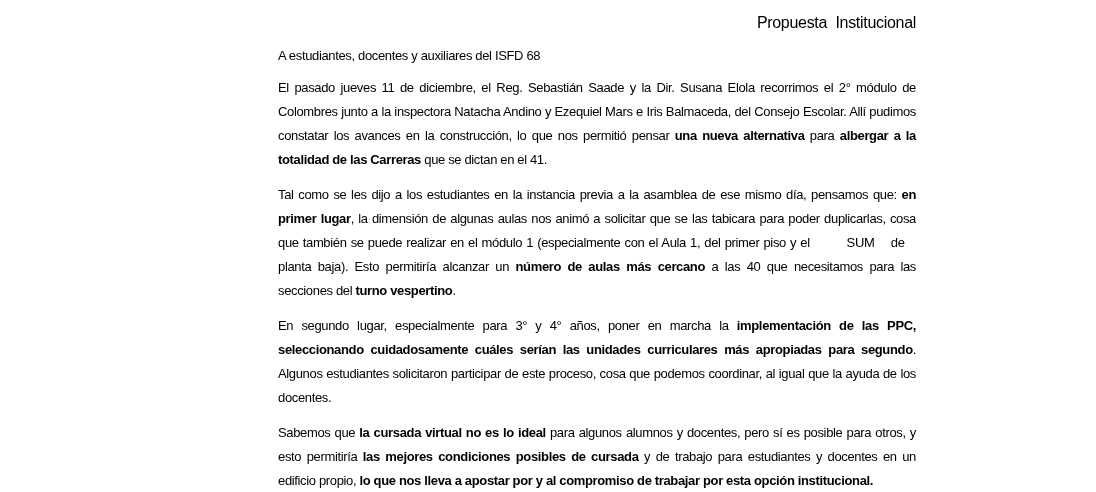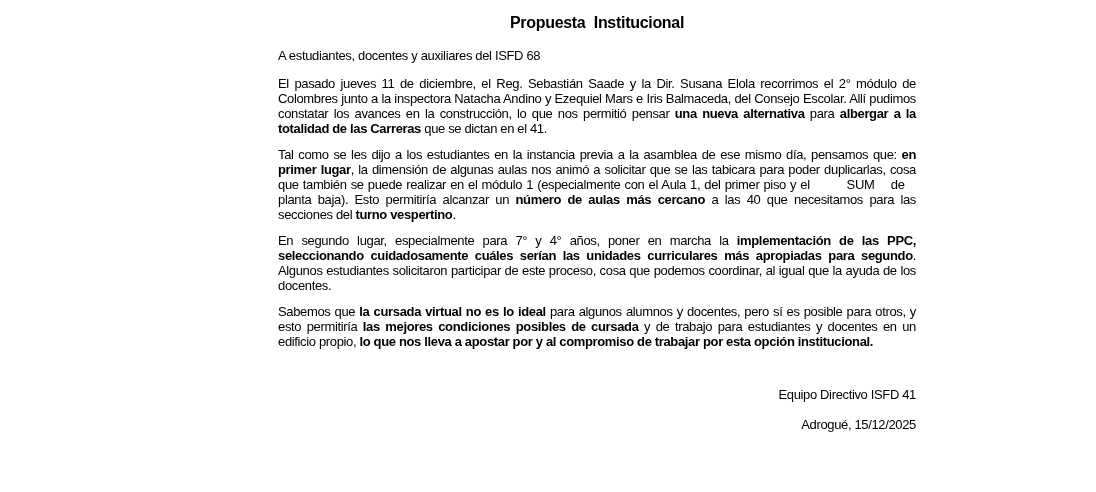--- a/index.html
+++ b/index.html
@@ -16,36 +16,36 @@
     font-family: "Liberation Sans", "DejaVu Sans", sans-serif;
     color: #000000;
   }
   .page {
     position: absolute;
     left: 278px;
     top: 10px;
     width: 638px;
   }
   .doc-title {
-    text-align: center;
-    font-weight: bold;
+    text-align: right;
+    font-weight: normal;
     font-size: 16px;
     letter-spacing: -0.3px;
     margin: 4px 0 0 0;
   }
   .salutation {
     font-size: 13px;
     letter-spacing: -0.35px;
     margin: 15px 0 0 0;
     line-height: 17.6px;
   }
   .doc-body .para {
     font-size: 13px;
     letter-spacing: -0.35px;
-    line-height: 15px;
+    line-height: 24px;
     text-align: justify;
     margin: 11px 0 0 0;
   }
   .doc-body .para b {
     letter-spacing: -0.35px;
   }
   .signature {
     text-align: right;
     font-weight: normal;
     font-size: 13px;
@@ -62,21 +62,21 @@
 <body>
 
 <div class="page">
   <h1 class="doc-title">Propuesta &nbsp;Institucional</h1>
 
   <p class="salutation">A estudiantes, docentes y auxiliares del ISFD 68</p>
 
   <div class="doc-body">
       <p class="para"><span>El pasado jueves 11 de diciembre, el Reg. Sebastián Saade y la Dir. Susana Elola recorrimos el 2° módulo de Colombres junto a la inspectora Natacha Andino y Ezequiel Mars e Iris Balmaceda, del Consejo Escolar. Allí pudimos constatar los avances en la construcción, lo que nos permitió pensar </span><b>una nueva alternativa</b><span> para </span><b>albergar a la totalidad de las Carreras</b><span> que se dictan en el 41.</span></p>
       <p class="para"><span>Tal como se les dijo a los estudiantes en la instancia previa a la asamblea de ese mismo día, pensamos que: </span><b>en primer lugar</b><span>, la dimensión de algunas aulas nos animó a solicitar que se las tabicara para poder duplicarlas, cosa que también se puede realizar en el módulo 1 (especialmente con el Aula 1, del primer piso y el &nbsp;&nbsp;&nbsp;&nbsp;&nbsp;&nbsp;&nbsp; SUM &nbsp;&nbsp; de &nbsp;&nbsp; planta baja). Esto permitiría alcanzar un </span><b>número de aulas más cercano</b><span> a las 40 que necesitamos para las secciones del </span><b>turno vespertino</b><span>.</span></p>
-      <p class="para"><span>En segundo lugar, especialmente para 7° y 4° años, poner en marcha la </span><b>implementación de las PPC, seleccionando cuidadosamente cuáles serían las unidades curriculares más apropiadas para segundo</b><span>. Algunos estudiantes solicitaron participar de este proceso, cosa que podemos coordinar, al igual que la ayuda de los docentes.</span></p>
+      <p class="para"><span>En segundo lugar, especialmente para 3° y 4° años, poner en marcha la </span><b>implementación de las PPC, seleccionando cuidadosamente cuáles serían las unidades curriculares más apropiadas para segundo</b><span>. Algunos estudiantes solicitaron participar de este proceso, cosa que podemos coordinar, al igual que la ayuda de los docentes.</span></p>
       <p class="para"><span>Sabemos que </span><b>la cursada virtual no es lo ideal</b><span> para algunos alumnos y docentes, pero sí es posible para otros, y esto permitiría </span><b>las mejores condiciones posibles de cursada</b><span> y de trabajo para estudiantes y docentes en un edificio propio, </span><b>lo que nos lleva a apostar por y al compromiso de trabajar por esta opción institucional.</b></p>
     </div>
 
   <div class="signature">
     <p class="sig-author">Equipo Directivo ISFD 41</p>
     <p class="sig-place-date">Adrogué, 15/12/2025</p>
   </div>
 </div>
 
 </body></html>

